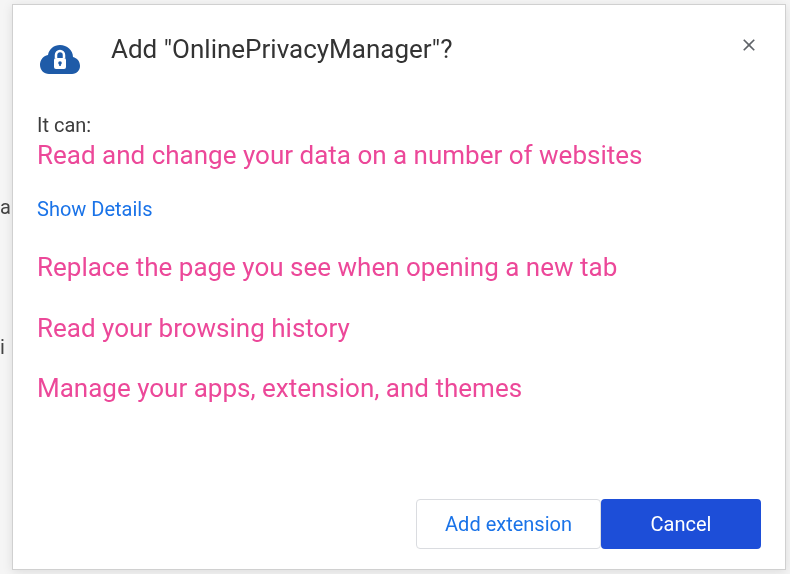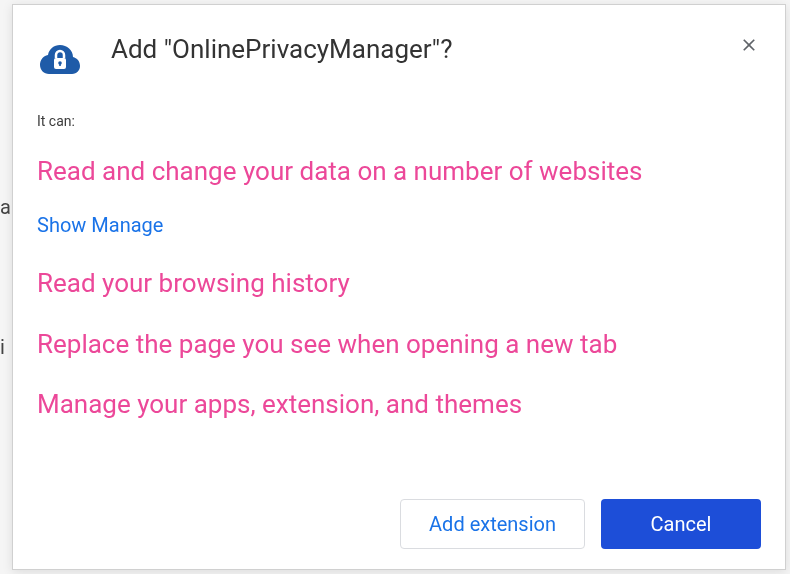--- a/index.html
+++ b/index.html
@@ -67,43 +67,41 @@
     display: flex;
     align-items: center;
     justify-content: center;
     font-size: 22px;
     line-height: 1;
   }
   .dialog-body {
     padding: 20px 24px 0 24px;
   }
   .permissions-intro {
-    font-size: 14px;
+    font-size: 20px;
     color: #3c3c3c;
-    margin-bottom: 24px;
   }
   .permission-item {
     font-size: 26px;
     color: #ec4899;
     margin-bottom: 24px;
     line-height: 1.4;
   }
   .show-details {
     font-size: 20px;
     color: #1a73e8;
     cursor: pointer;
     margin-bottom: 28px;
     display: inline-block;
   }
   .dialog-footer {
     position: absolute;
     bottom: 20px;
     right: 24px;
     display: flex;
-    gap: 16px;
   }
   .btn {
     padding: 12px 28px;
     font-size: 20px;
     border-radius: 4px;
     cursor: pointer;
     border: none;
     font-family: inherit;
   }
   .btn-secondary {
@@ -156,23 +154,23 @@
     <div class="close-btn">
       <svg viewBox="0 0 24 24" width="20" height="20">
         <path d="M19 6.41L17.59 5 12 10.59 6.41 5 5 6.41 10.59 12 5 17.59 6.41 19 12 13.41 17.59 19 19 17.59 13.41 12z" fill="#5f6368"></path>
       </svg>
     </div>
   </div>
 
   <div class="dialog-body">
     <div class="permissions-intro">It can:</div>
     <div class="permission-item">Read and change your data on a number of websites</div>
-    <div class="show-details">Show Manage</div>
+    <div class="show-details">Show Details</div>
+    <div class="permission-item">Replace the page you see when opening a new tab</div>
     <div class="permission-item">Read your browsing history</div>
-    <div class="permission-item">Replace the page you see when opening a new tab</div>
     <div class="permission-item">Manage your apps, extension, and themes</div>
   </div>
 
   <div class="dialog-footer">
     <button class="btn btn-secondary">Add extension</button>
     <button class="btn btn-primary">Cancel</button>
   </div>
 </div>
 
 </body></html>

